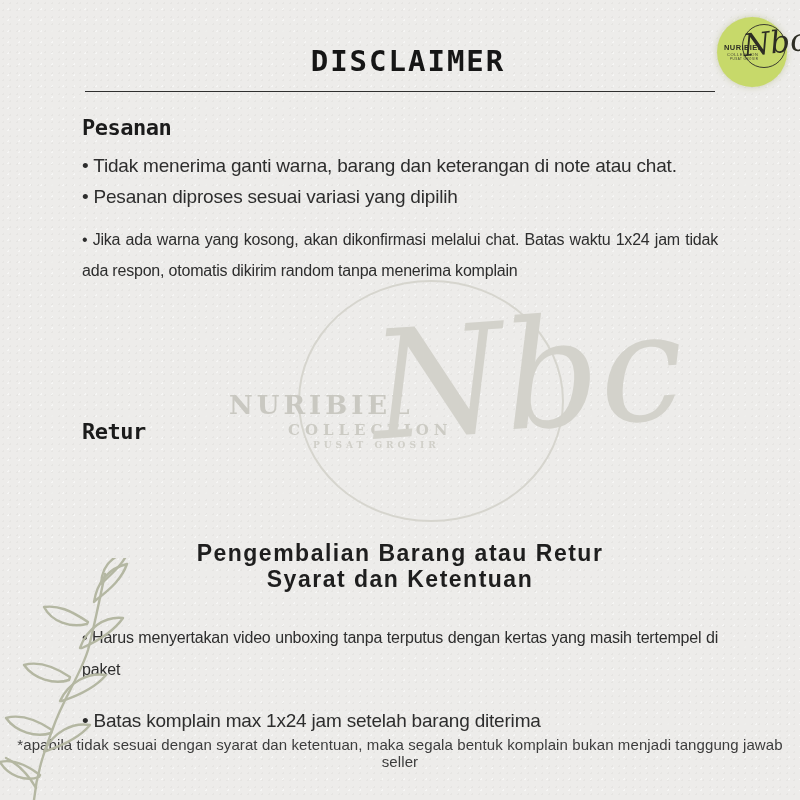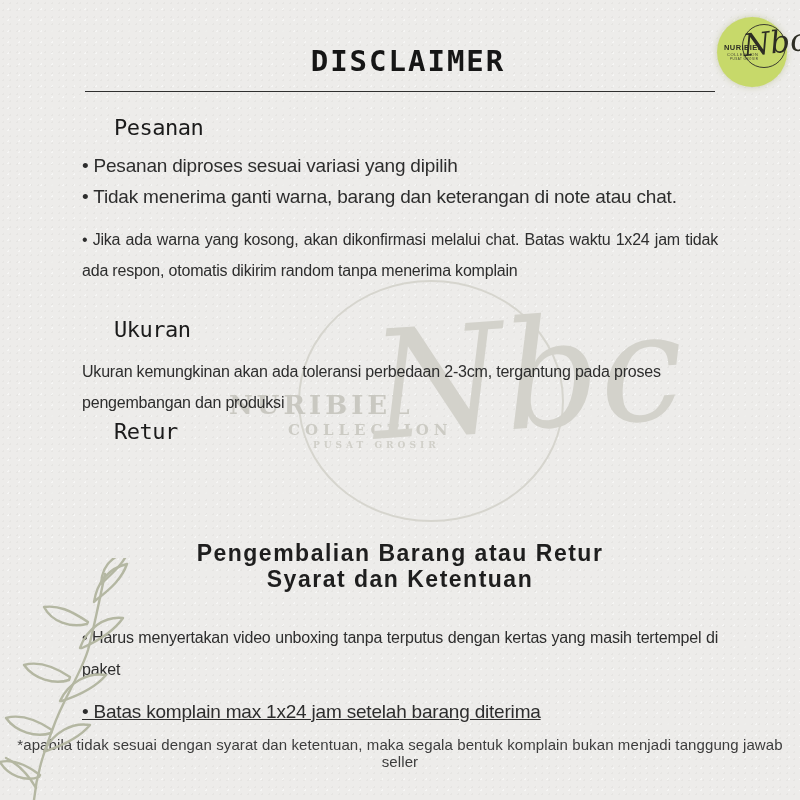--- a/index.html
+++ b/index.html
@@ -90,43 +90,42 @@
   }
 
   
   .section{position:absolute;left:82px;width:636px;}
   #sec-pesanan{top:114px;}
   #sec-ukuran{top:316px;}
   #sec-warna{top:418px;}
 
   .sec-heading{
     font-family:"DejaVu Sans Mono", monospace;
-    font-weight:400;font-size:22px;line-height:28px;
+    font-weight:700;font-size:22px;line-height:28px;
     letter-spacing:-0.5px;color:#1b1b1b;
     margin-bottom:8px;
-    margin-left:32px;
   }
   .line-item{
     font-size:19px;line-height:31px;letter-spacing:-0.2px;color:#2d2d2d;
   }
   .para{
     font-size:16px;line-height:31px;letter-spacing:-0.2px;color:#2d2d2d;margin-top:12px;
   }
   .justified{text-align:justify;}
 
   
   .terms-title{
     position:absolute;top:540px;left:0;width:100%;
     text-align:center;
     font-weight:700;font-size:23px;line-height:26px;
     letter-spacing:1.5px;color:#1e1e1e;
   }
   #terms-bullets{top:610px;}
   #terms-bullets .para{line-height:32px;}
-  #terms-bullets .line-item{margin-top:10px;line-height:32px;text-decoration:underline;}
+  #terms-bullets .line-item{margin-top:19px;line-height:32px;}
 
   
   .footnote{
     position:absolute;top:736px;left:0;width:100%;
     text-align:center;
     font-size:15px;letter-spacing:0.1px;color:#3c3c3c;
   }
 
   
   .leaf-deco{position:absolute;left:0;top:558px;width:132px;height:242px;}
@@ -151,29 +150,25 @@
     <div class="logo-circle"></div>
     <div class="logo-ring"></div>
     <div class="logo-brand">NURIBIEL</div>
     <div class="logo-line2">COLLECTION</div>
     <div class="logo-line3">PUSAT GROSIR</div>
     <div class="logo-monogram">Nbc</div>
   </div>
 
   <div class="section" id="sec-pesanan">
     <div class="sec-heading">Pesanan</div>
+    <div class="line-item">• Tidak menerima ganti warna, barang dan keterangan di note atau chat.</div>
     <div class="line-item">• Pesanan diproses sesuai variasi yang dipilih</div>
-    <div class="line-item">• Tidak menerima ganti warna, barang dan keterangan di note atau chat.</div>
     <div class="para justified">• Jika ada warna yang kosong, akan dikonfirmasi melalui chat. Batas waktu 1x24 jam tidak ada respon, otomatis dikirim random tanpa menerima komplain</div>
   </div>
 
-  <div class="section" id="sec-ukuran">
-    <div class="sec-heading">Ukuran</div>
-    <div class="para">Ukuran kemungkinan akan ada toleransi perbedaan 2-3cm, tergantung pada proses pengembangan dan produksi</div>
-  </div>
 
   <div class="section" id="sec-warna">
     <div class="sec-heading">Retur</div>
   </div>
 
   <div class="terms-title">
     <div>Pengembalian Barang atau Retur</div>
     <div>Syarat dan Ketentuan</div>
   </div>
 

